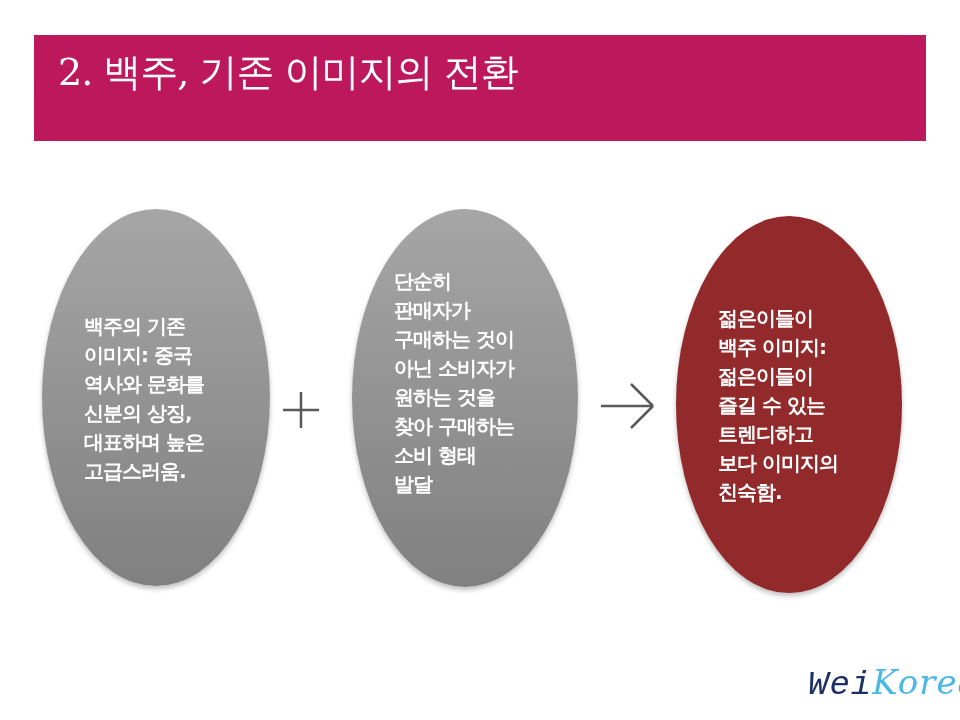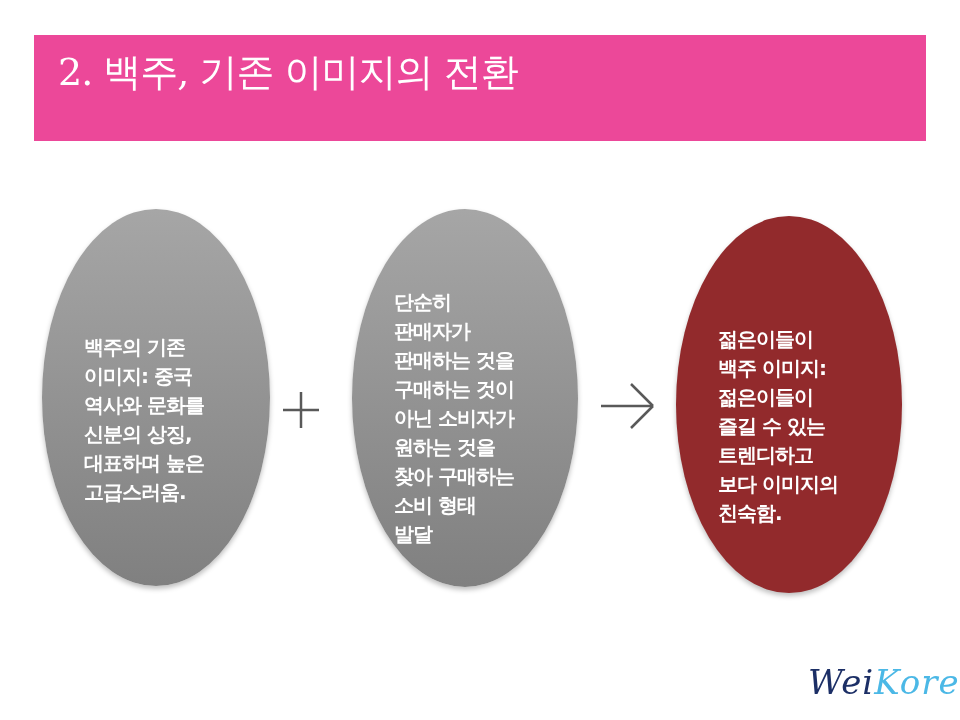--- a/index.html
+++ b/index.html
@@ -11,21 +11,21 @@
       overflow: hidden;
       position: relative;
       font-family: "DejaVu Sans", "Liberation Sans", sans-serif;
     }
     .title-banner {
       position: absolute;
       left: 34px;
       top: 35px;
       width: 892px;
       height: 106px;
-      background: #ec4899;
+      background: #be185d;
     }
     .title-text {
       position: absolute;
       left: 24px;
       top: 12px;
       color: #ffffff;
       font-family: "DejaVu Serif", "Liberation Serif", serif;
       font-size: 38px;
       letter-spacing: -1px;
       white-space: nowrap;
@@ -41,40 +41,39 @@
     .ellipse.red {
       background: #922a2c;
     }
     .ellipse-text {
       position: absolute;
       color: #ffffff;
       font-weight: bold;
       font-size: 20px;
       line-height: 29px;
       letter-spacing: -1px;
-      margin-top: 21px;
     }
     .ellipse-text .line {
       display: block;
       white-space: nowrap;
     }
     .operator {
       position: absolute;
     }
     .logo {
       position: absolute;
       left: 808px;
       top: 662px;
       font-family: "DejaVu Serif", "Liberation Serif", serif;
       font-style: italic;
       font-size: 34px;
       letter-spacing: 1px;
       white-space: nowrap;
     }
-    .logo .wei { color: #1c2f66; }
+    .logo .wei { color: #1c2f66; font-family: Liberation Mono, monospace; }
     .logo .korea { color: #4bb8e6; }
   </style>
 </head>
 <body>
 
 <div class="title-banner">
   <div class="title-text">2. 백주, 기존 이미지의 전환</div>
 </div>
 
 <div class="ellipse grey" style="left:42px; top:209px; width:228px; height:377px;"></div>
@@ -91,21 +90,20 @@
   <svg width="36" height="36" viewBox="0 0 36 36">
     <line x1="0" y1="18" x2="36" y2="18" stroke="#595959" stroke-width="2.5"></line>
     <line x1="18" y1="0" x2="18" y2="36" stroke="#595959" stroke-width="2.5"></line>
   </svg>
 </div>
 
 <div class="ellipse grey" style="left:352px; top:209px; width:226px; height:378px;"></div>
 <div class="ellipse-text" style="left:394px; top:267px;">
   <span class="line">단순히</span>
   <span class="line">판매자가</span>
-  <span class="line">판매하는 것을</span>
   <span class="line">구매하는 것이</span>
   <span class="line">아닌 소비자가</span>
   <span class="line">원하는 것을</span>
   <span class="line">찾아 구매하는</span>
   <span class="line">소비 형태</span>
   <span class="line">발달</span>
 </div>
 
 <div class="operator" style="left:601px; top:382px; width:54px; height:48px;">
   <svg width="54" height="48" viewBox="0 0 54 48">

